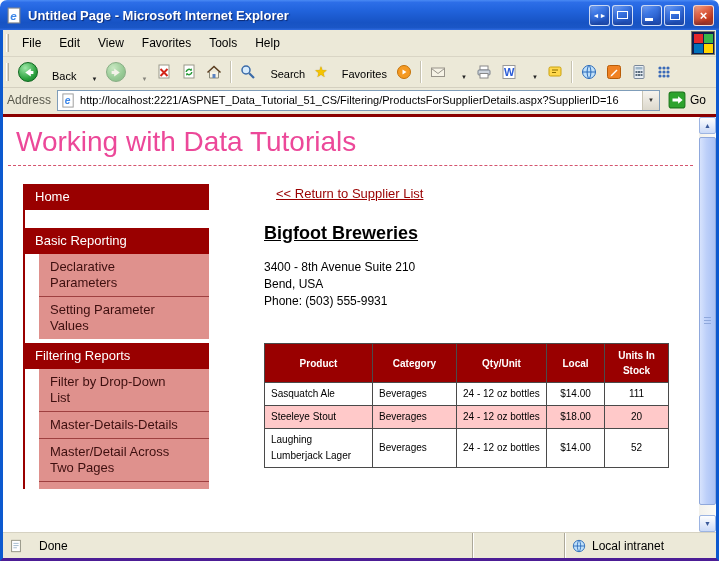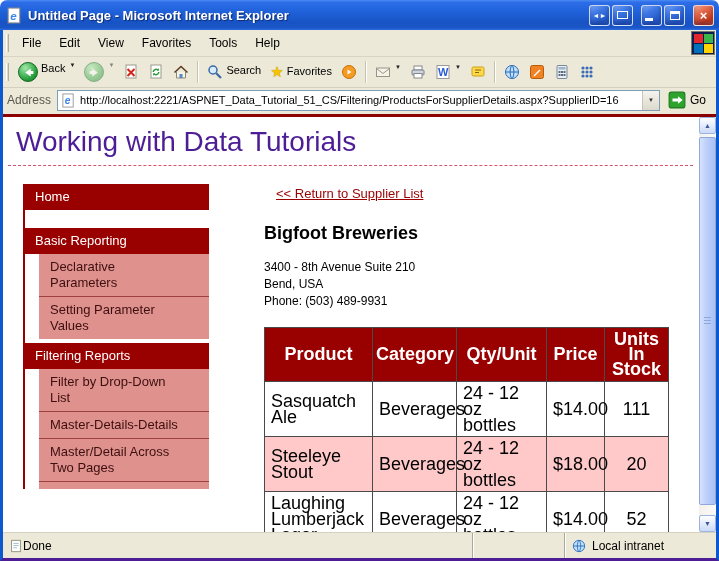--- a/index.html
+++ b/index.html
@@ -32,21 +32,21 @@
   
   .menubar { flex:0 0 27px; display:flex; align-items:center; background:#ece9d8; border-bottom:1px solid #d9d5c5; padding:0 1px 0 2px; }
   .menu-item { padding:6px 9px; font-size:12px; color:#000; }
   .throbber { margin-left:auto; width:24px; height:24px; background:#101c4e; border:1px solid #7a7a6a;
     display:grid; grid-template-columns:9px 9px; grid-template-rows:9px 9px; gap:1px; align-content:center; justify-content:center; }
   .throbber span { display:block; }
   .th-r { background:#e4272c; } .th-g { background:#39b54a; } .th-b { background:#0072bc; } .th-y { background:#ffd400; }
 
   
   .toolbar { flex:0 0 31px; display:flex; align-items:center; background:#ece9d8; border-bottom:1px solid #d4d0c0; padding:0 4px 0 2px; gap:1px; }
-  .tbtn { display:flex; align-items:flex-start; gap:3px; padding:2px 4px; font-size:11px; color:#000; cursor:default; white-space:nowrap; }
+  .tbtn { display:flex; align-items:flex-end; gap:14px; padding:2px 4px; font-size:11px; color:#000; cursor:default; white-space:nowrap; }
   .circle { width:20px; height:20px; border-radius:50%; display:flex; align-items:center; justify-content:center; flex:0 0 20px;
     background:radial-gradient(circle at 35% 28%,#9fe8a8,#2ca23f 62%,#147527); border:1px solid #0e661f; }
   .circle.dim { opacity:.45; }
   .circle svg { width:13px; height:13px; }
   .chev { font-size:6px; color:#222; margin-left:1px; }
   .icon16 { width:16px; height:16px; display:inline-block; flex:0 0 16px; }
   .icon16 svg, .icon14 svg { width:100%; height:100%; display:block; }
   .star { font-size:15px; line-height:15px; color:#f5c400; text-shadow:0 0 1px #a07800; font-family:"DejaVu Sans",sans-serif; }
   .sep { width:2px; height:22px; border-left:1px solid #c6c2b0; border-right:1px solid #fff; margin:0 3px; }
 
@@ -57,56 +57,56 @@
   .addr-icon { width:15px; height:15px; flex:0 0 15px; }
   .addr-url { flex:1; font-size:11px; white-space:nowrap; overflow:hidden; color:#000; }
   .addr-drop { width:17px; height:19px; flex:0 0 17px; background:linear-gradient(180deg,#f6f4ee,#dcd8cc); border-left:1px solid #c9c5b5;
     display:flex; align-items:center; justify-content:center; font-size:6px; color:#333; }
   .go-btn { display:flex; align-items:center; gap:4px; padding:1px 6px 1px 2px; font-size:12px; color:#000; cursor:default; }
   .go-btn .icon16 { width:18px; height:18px; flex-basis:18px; }
 
   
   .content { flex:1; min-height:0; position:relative; background:#fff; border-top:3px solid #8b0000; overflow:hidden; }
   .page { width:696px; height:100%; overflow:hidden; }
-  h1.page-title { font-size:28px; font-weight:400; color:#4c1d95; margin:9px 0 0 13px; }
+  h1.page-title { font-size:28px; font-weight:400; color:#ec4899; margin:9px 0 0 13px; }
   .dash { border-top:1px dashed #d4546e; margin:7px 6px 0 5px; }
   .body-row { display:flex; align-items:flex-start; margin:18px 0 0 20px; }
 
   .nav { width:186px; flex:0 0 186px; border-left:2px solid var(--maroon,#990000); }
   .nav-header { background:var(--maroon,#990000); color:#fff; font-size:13px; line-height:16px; padding:5px 6px 5px 10px; cursor:default; }
   .nav-header + .nav-header { margin-top:18px; }
   .nav-item + .nav-header { margin-top:4px; }
   .nav-item { background:var(--nav-pink,#df918d); color:#3d0f0f; font-size:13px; line-height:16px; padding:5px 24px 5px 11px; margin-left:14px; cursor:default; }
   .nav-item + .nav-item { border-top:1px solid #9e4040; }
   .nav-item.partial { height:8px; padding:0; overflow:hidden; border-top:1px solid #9e4040; }
 
   .main { margin-left:55px; flex:1; min-width:0; }
   .return-link { color:var(--maroon,#990000); font-size:13px; text-decoration:underline; display:inline-block; margin-top:1px; cursor:pointer;margin-left:12px; }
-  h2.supplier-name { font-size:18px; font-weight:bold; color:#000; margin-top:21px; }
+  h2.supplier-name { font-size:18px; font-weight:bold; color:#000; margin-top:21px;text-decoration:underline; }
   .supplier-addr { margin-top:15px; font-size:12px; line-height:17px; color:#000; }
 
-  table.products { margin-top:17px; border-collapse:collapse; table-layout:fixed; width:404px; font-size:18px; }
+  table.products { margin-top:33px; border-collapse:collapse; table-layout:fixed; width:404px; font-size:10px; }
   table.products th { background:var(--maroon,#990000); color:#fff; font-weight:bold; text-align:center; padding:4px 3px; border:1px solid #4a4a4a; line-height:15px; }
   table.products td { padding:3px 6px; border:1px solid #4a4a4a; line-height:16px; vertical-align:middle; background:#fff; }
   table.products tr.alt td { background:var(--alt-pink,#ffc9c9); }
   table.products td.num { text-align:center; }
 
   
   .scrollbar { position:absolute; top:0; right:0; width:17px; height:100%; background:linear-gradient(90deg,#f2f1ec,#fbfaf7); }
   .sb-btn { position:absolute; left:0; width:17px; height:17px; background:linear-gradient(180deg,#fefefe,#cbdaf8); border:1px solid #9cb4e2; border-radius:2px;
     color:#3b5a9b; font-size:7px; display:flex; align-items:center; justify-content:center; }
   .sb-btn.up { top:0; } .sb-btn.down { bottom:0; }
   .sb-thumb { position:absolute; left:0; top:20px; width:17px; height:368px; border:1px solid #8fa8dc; border-radius:2px;
     background:linear-gradient(90deg,#d7e3fd 0%,#bccff9 45%,#a9c1f5 100%); }
   .sb-thumb::after { content:""; position:absolute; left:4px; right:4px; top:50%; height:8px; margin-top:-4px;
     background:repeating-linear-gradient(180deg,#8fa8dc 0 1px,transparent 1px 3px); }
 
   
   .statusbar { flex:0 0 26px; display:flex; align-items:stretch; background:#ece9d8; border-top:1px solid #d6d2c2; font-size:12px; color:#000; }
-  .status-left { flex:1; display:flex; align-items:center; gap:0; padding-left:6px; }
+  .status-left { flex:1; display:flex; align-items:center; gap:16px; padding-left:6px; }
   .status-mid { width:92px; border-left:1px solid #aca899; box-shadow:inset 1px 0 0 #fff; }
   .status-zone { width:152px; display:flex; align-items:center; gap:6px; padding-left:7px; border-left:1px solid #aca899; box-shadow:inset 1px 0 0 #fff; }
   .icon14 { width:14px; height:14px; display:inline-block; flex:0 0 14px; }
 </style>
 </head>
 <body>
 
 <div class="window">
 
   <div class="titlebar">
@@ -345,36 +345,36 @@
               <div class="nav-item">Master-Details-Details</div>
               <div class="nav-item">Master/Detail Across Two Pages</div>
               <div class="nav-item partial"></div>
             </div>
           <div class="main">
             <span class="return-link">&lt;&lt; Return to Supplier List</span>
             <h2 class="supplier-name">Bigfoot Breweries</h2>
             <div class="supplier-addr">
               <div>3400 - 8th Avenue Suite 210</div>
               <div>Bend, USA</div>
-              <div>Phone: (503) 489-9931</div>
+              <div>Phone: (503) 555-9931</div>
             </div>
             <table class="products">
               <colgroup>
                   <col style="width:108px">
                   <col style="width:84px">
                   <col style="width:90px">
                   <col style="width:58px">
                   <col style="width:64px">
                 </colgroup>
               <thead>
                   <tr>
                     <th>Product</th>
                     <th>Category</th>
                     <th>Qty/Unit</th>
-                    <th>Price</th>
+                    <th>Local</th>
                     <th>Units In Stock</th>
                   </tr>
                 </thead>
               <tbody>
                   <tr>
                     <td>Sasquatch Ale</td>
                     <td>Beverages</td>
                     <td>24 - 12 oz bottles</td>
                     <td class="num">$14.00</td>
                     <td class="num">111</td>

